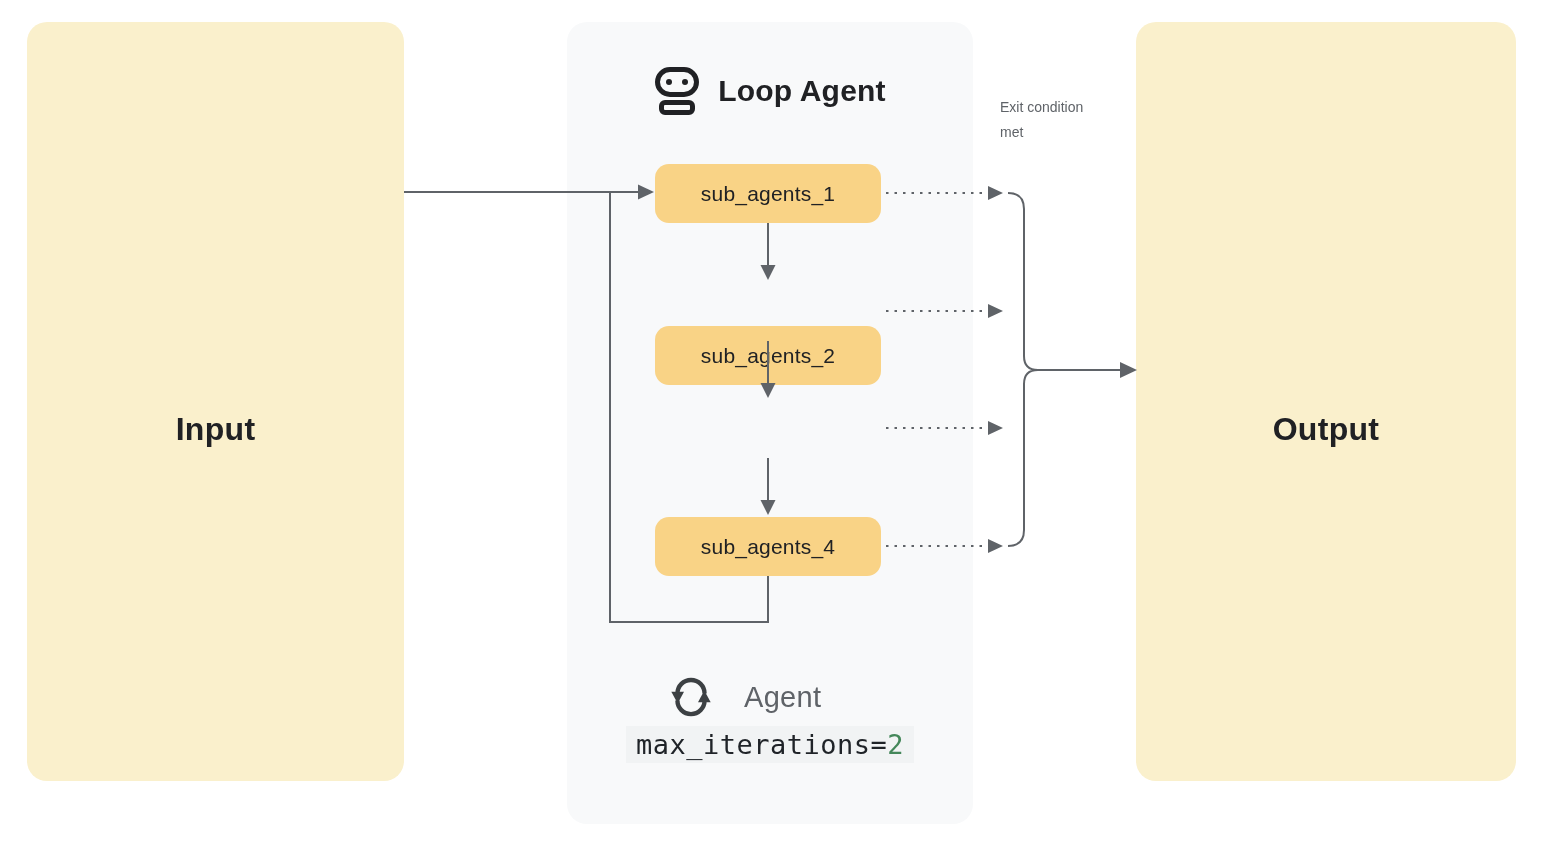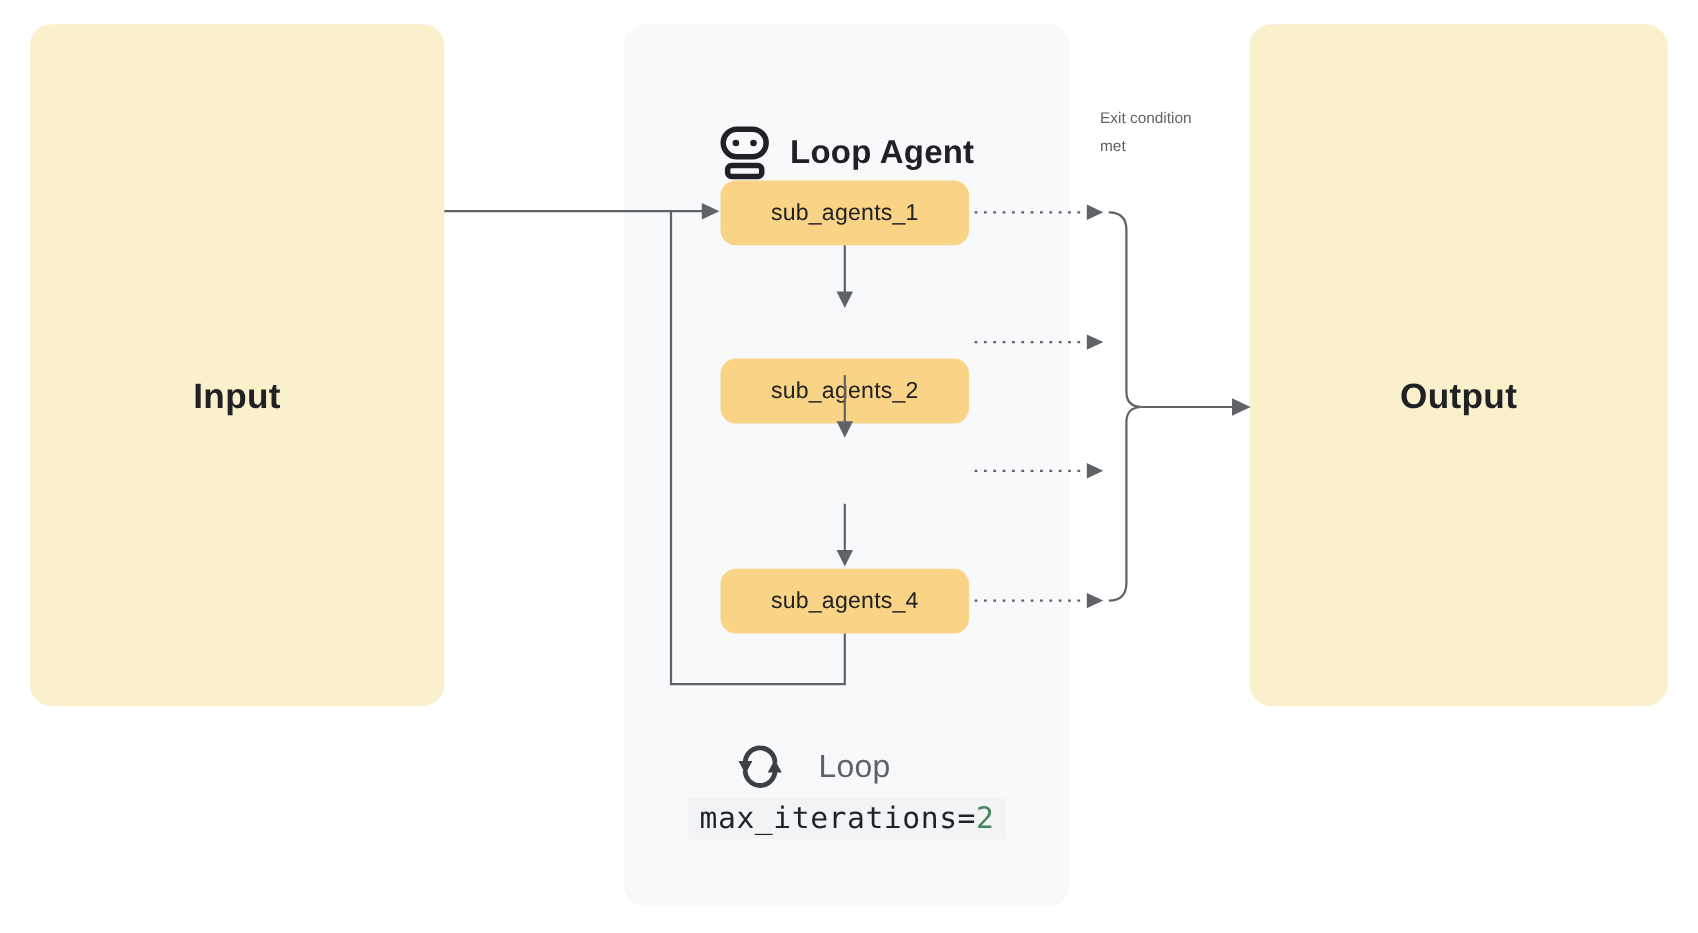--- a/index.html
+++ b/index.html
@@ -4,40 +4,40 @@
 <style>
   html,body{margin:0;padding:0;background:#ffffff;}
   .canvas{
     position:relative;
     width:1544px;height:848px;
     background:#ffffff;
     font-family:"Liberation Sans",sans-serif;
     overflow:hidden;
   }
   .bigbox{
-    position:absolute;top:22px;height:620px;
+    position:absolute;top:22px;height:759px;
     background:var(--accent_yellow);
     border-radius:20px;
     display:flex;align-items:center;justify-content:center;
   }
   .bigbox .biglabel{
     font-size:32px;font-weight:600;color:var(--text_dark);letter-spacing:.3px;
     margin-top:56px;
   }
   #input-box{left:27px;width:377px;}
   #output-box{left:1136px;width:380px;align-items:center;}
 
   .panel{
     position:absolute;left:567px;top:22px;width:406px;height:802px;
     background:var(--panel_bg);
     border-radius:20px;
   }
   .panel-header{
     position:absolute;left:0;top:44px;width:100%;
-    display:flex;align-items:center;justify-content:center;gap:18px;margin-top:48px;
+    display:flex;align-items:center;justify-content:center;gap:18px;
   }
   .panel-title{
     font-size:30px;font-weight:600;color:var(--text_dark);letter-spacing:.2px;
   }
   .robot-icon-svg{color:var(--text_dark);display:block;}
 
   .sub-box{
     position:absolute;left:88px;width:226px;height:59px;
     background:var(--accent_orange);
     border-radius:14px;
@@ -114,21 +114,21 @@
       <span>sub_agents_4</span>
     </div>
 
     <div class="loop-row">
       <svg class="loop-icon-svg" width="42" height="46" viewBox="0 0 48 52" aria-hidden="true">
         <path d="M39.5 22 A15.5 15.5 0 0 0 8.5 22" fill="none" stroke="currentColor" stroke-width="5"></path>
         <polygon points="1.5,20 16,20 8.8,33.5" fill="currentColor"></polygon>
         <path d="M8.5 30 A15.5 15.5 0 0 0 39.5 30" fill="none" stroke="currentColor" stroke-width="5"></path>
         <polygon points="32,32 46.5,32 39.2,18.5" fill="currentColor"></polygon>
       </svg>
-      <span class="loop-label">Loop</span>
+      <span class="loop-label">Agent</span>
     </div>
 
     <div class="code-line">
       <span>max_iterations=</span><span class="code-value">2</span>
     </div>
   </div>
 
   <div class="exit-label">Exit condition met</div>
 
   <svg class="connector-layer" width="1544" height="848" viewBox="0 0 1544 848" aria-hidden="true">

